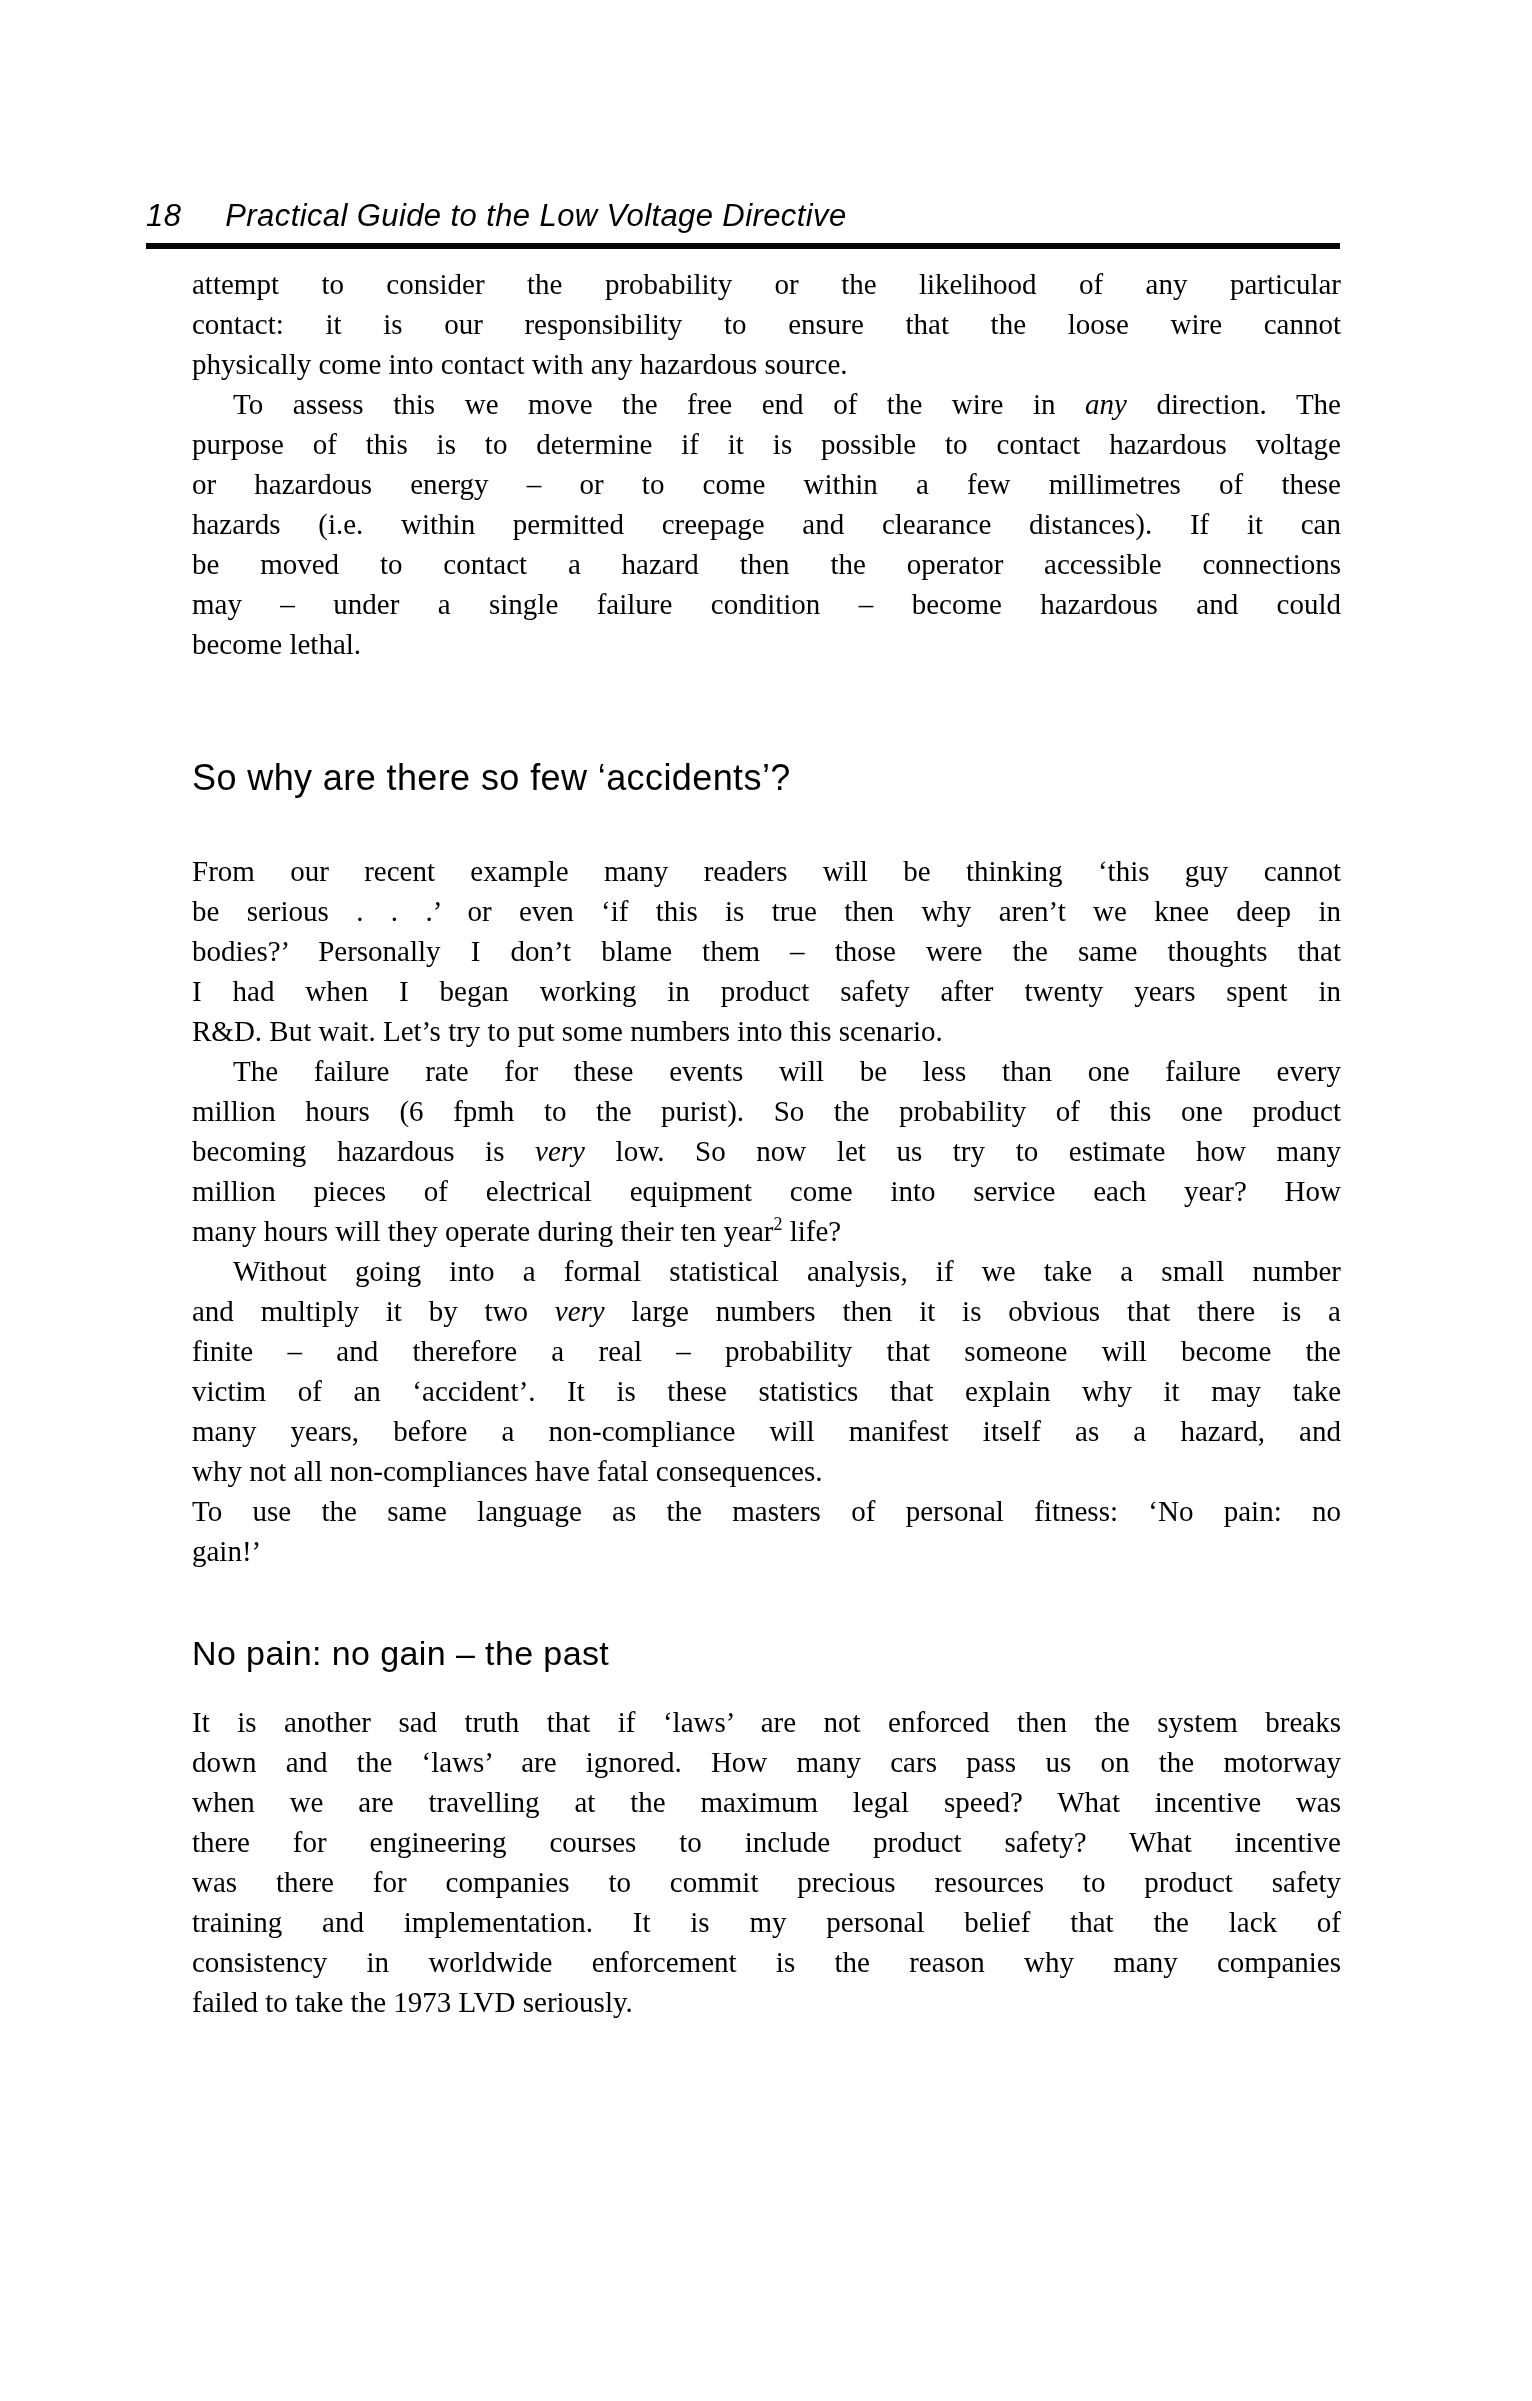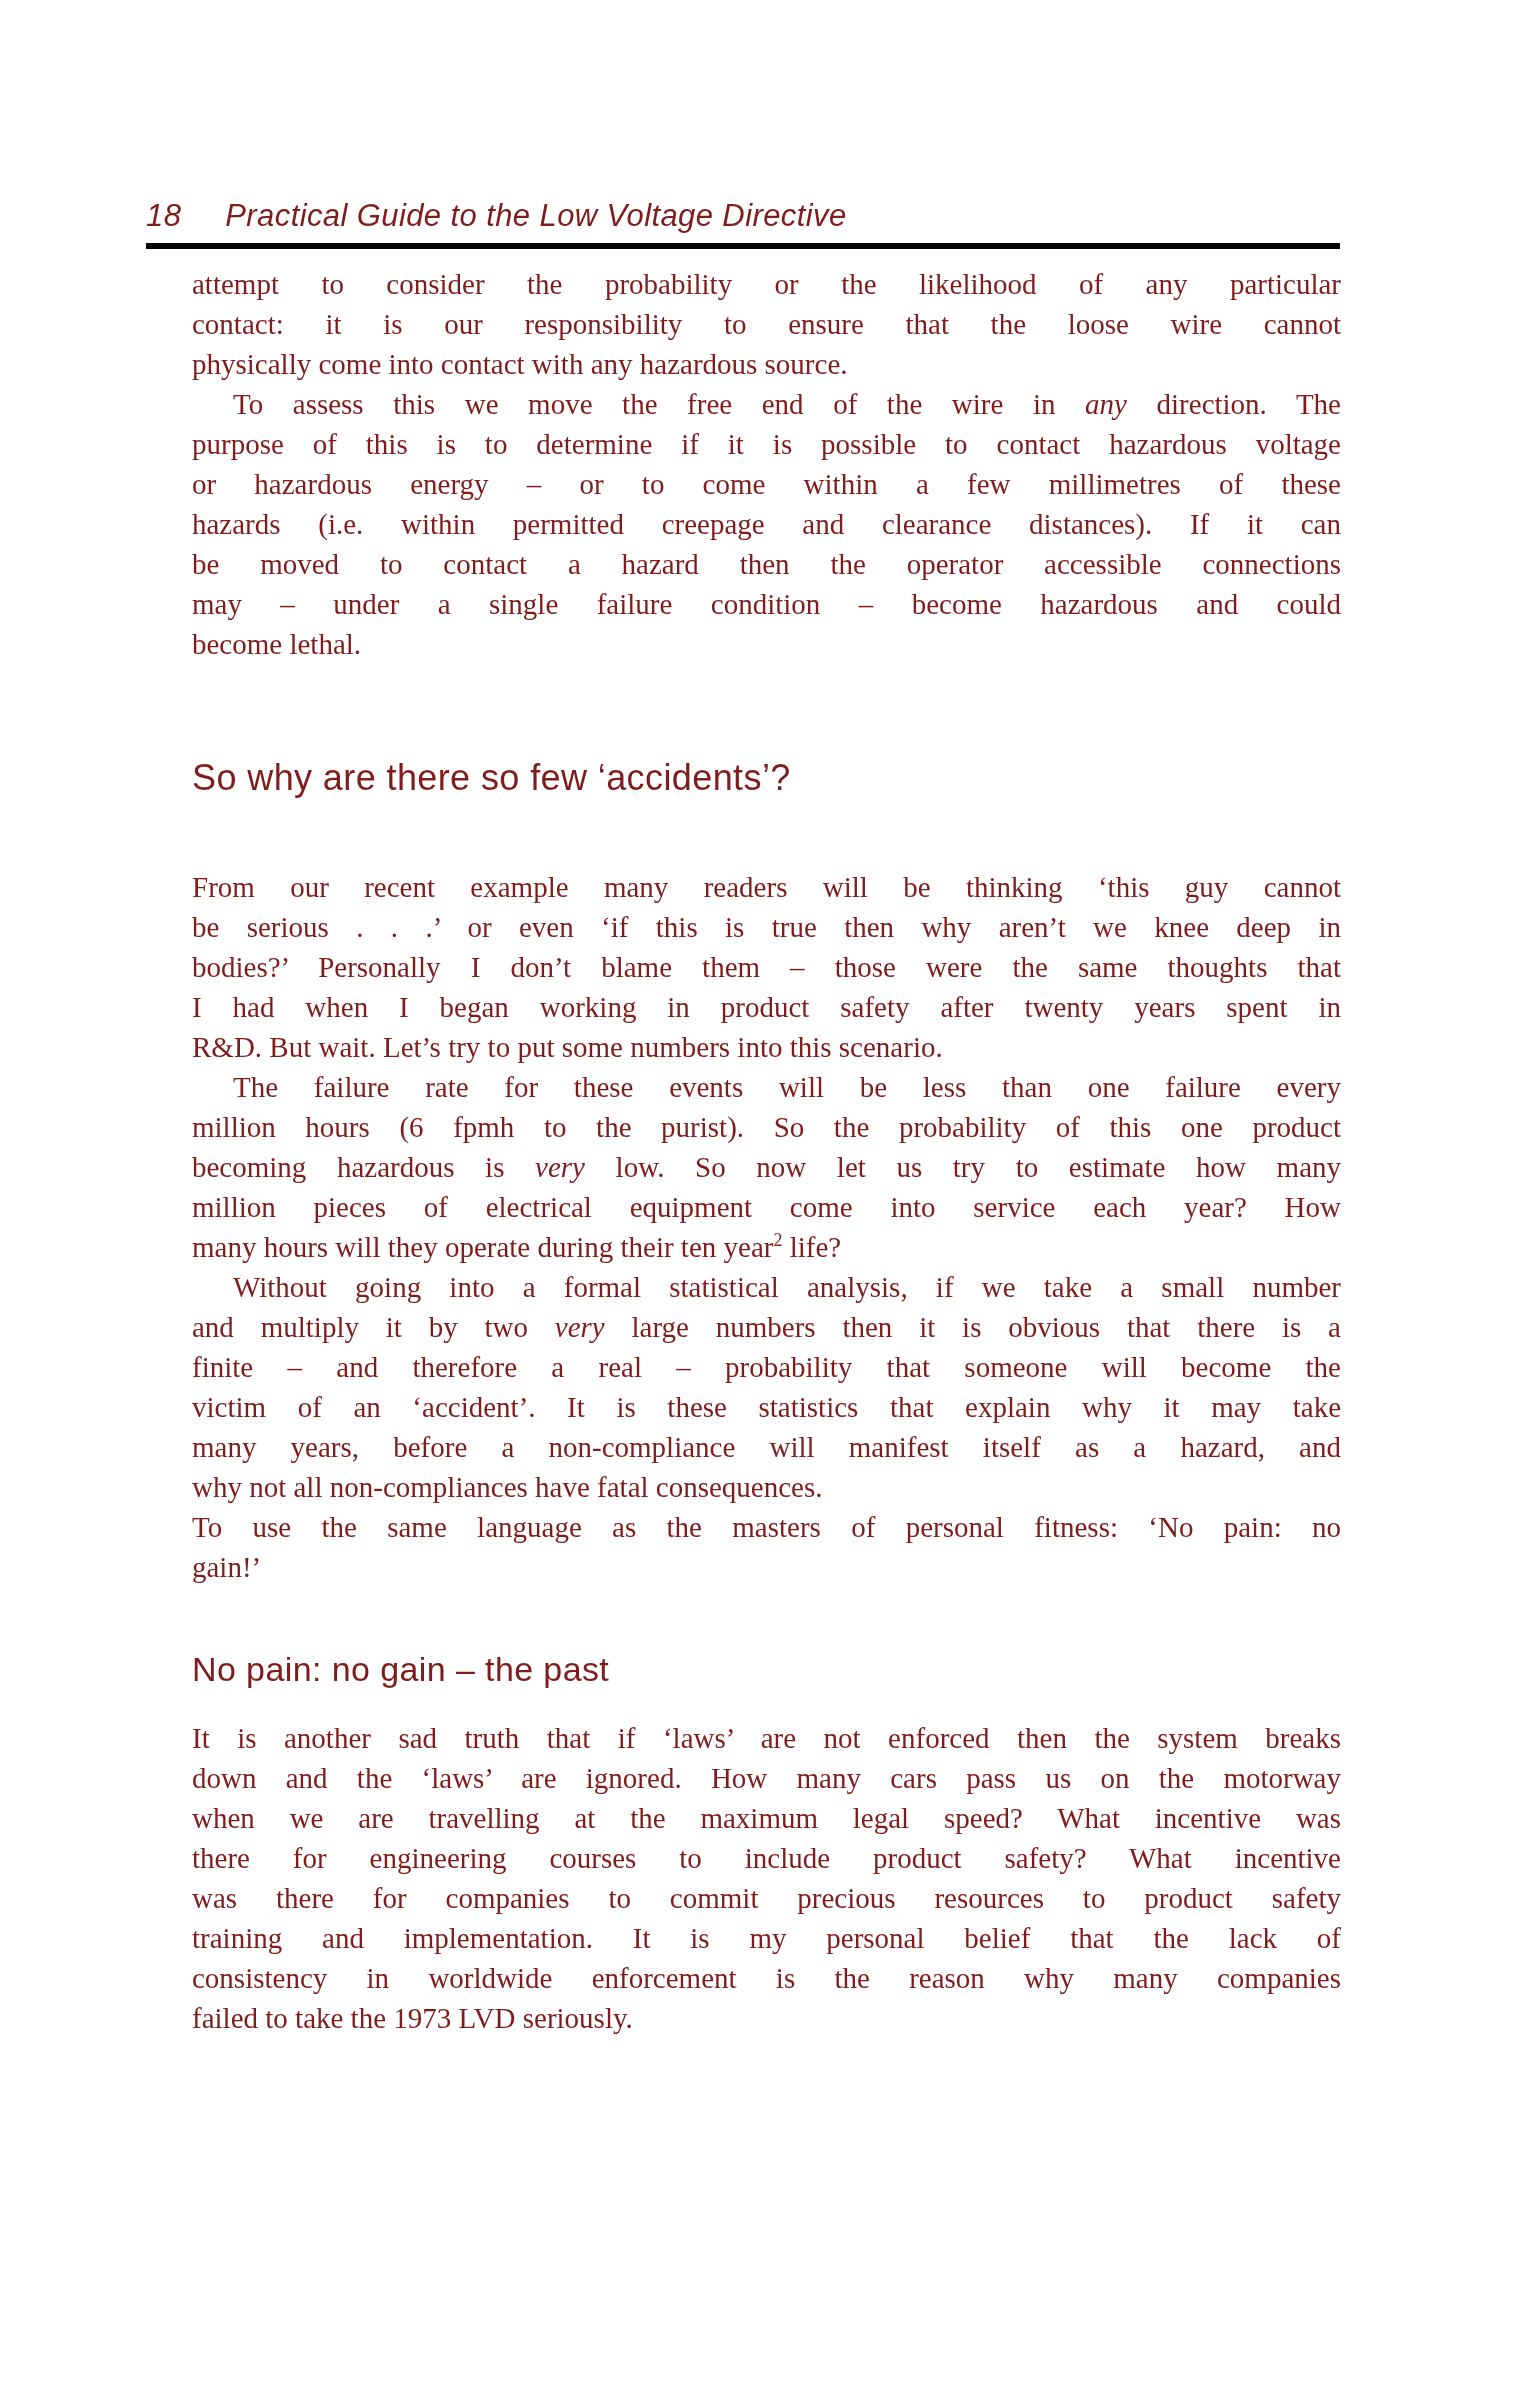--- a/index.html
+++ b/index.html
@@ -5,21 +5,21 @@
   html, body {
     margin: 0;
     padding: 0;
     background: #e8e8e8;
   }
   .page {
     position: relative;
     width: 1532px;
     height: 2401px;
     background: #ffffff;
-    color: #7f1d1d;
+    color: #000000;
     overflow: hidden;
   }
   
   .running-header {
     position: absolute;
     left: 146px;
     top: 196px;
     width: 1194px;
     font-family: "Liberation Sans", "DejaVu Sans", sans-serif;
     font-size: 31px;
@@ -71,21 +71,21 @@
   }
   
   .heading {
     font-family: "Liberation Sans", "DejaVu Sans", sans-serif;
     letter-spacing: 0.4px;
   }
   .h-so-why {
     font-size: 36px;
     line-height: 43px;
     font-weight: 400;
-    margin: 92px 0 68px 0;
+    margin: 92px 0 52px 0;
   }
   .h-incentive {
     font-size: 32px;
     line-height: 41px;
     font-weight: 700;
     font-style: italic;
     letter-spacing: 0;
     margin: 98px 0 37px 0;
   }
   .h-no-pain {

